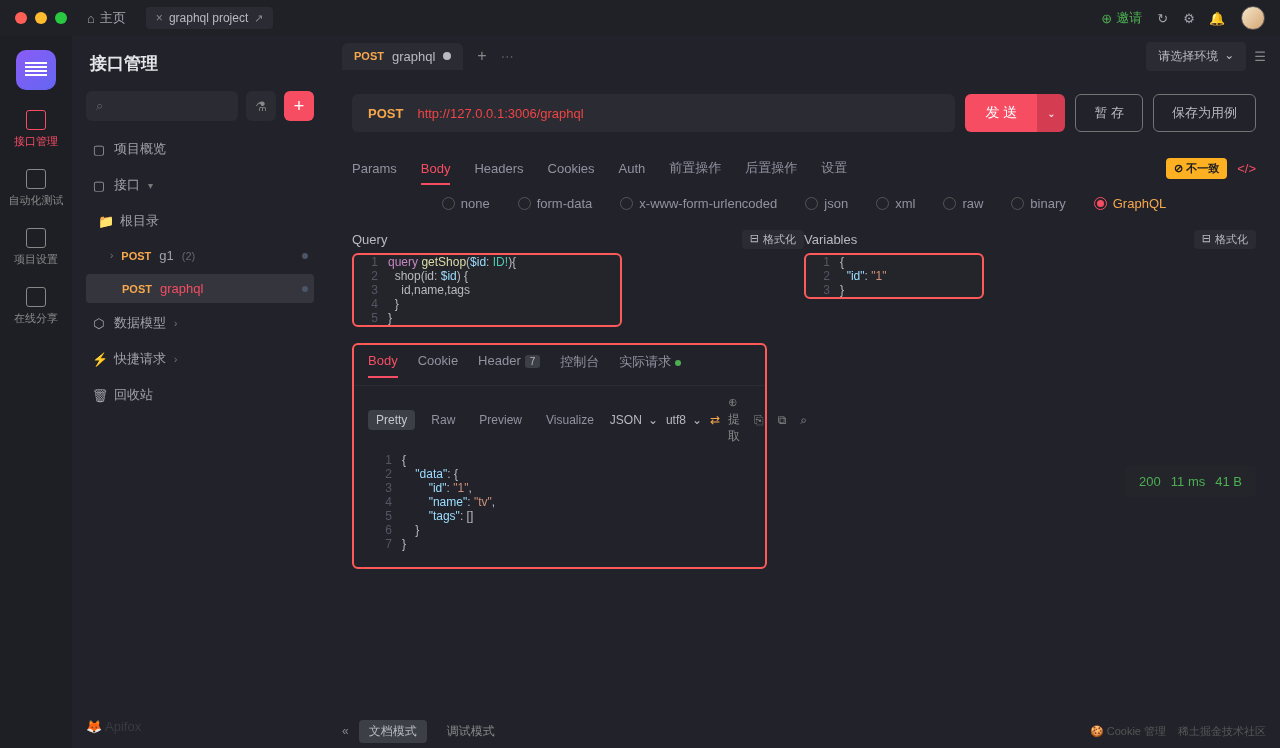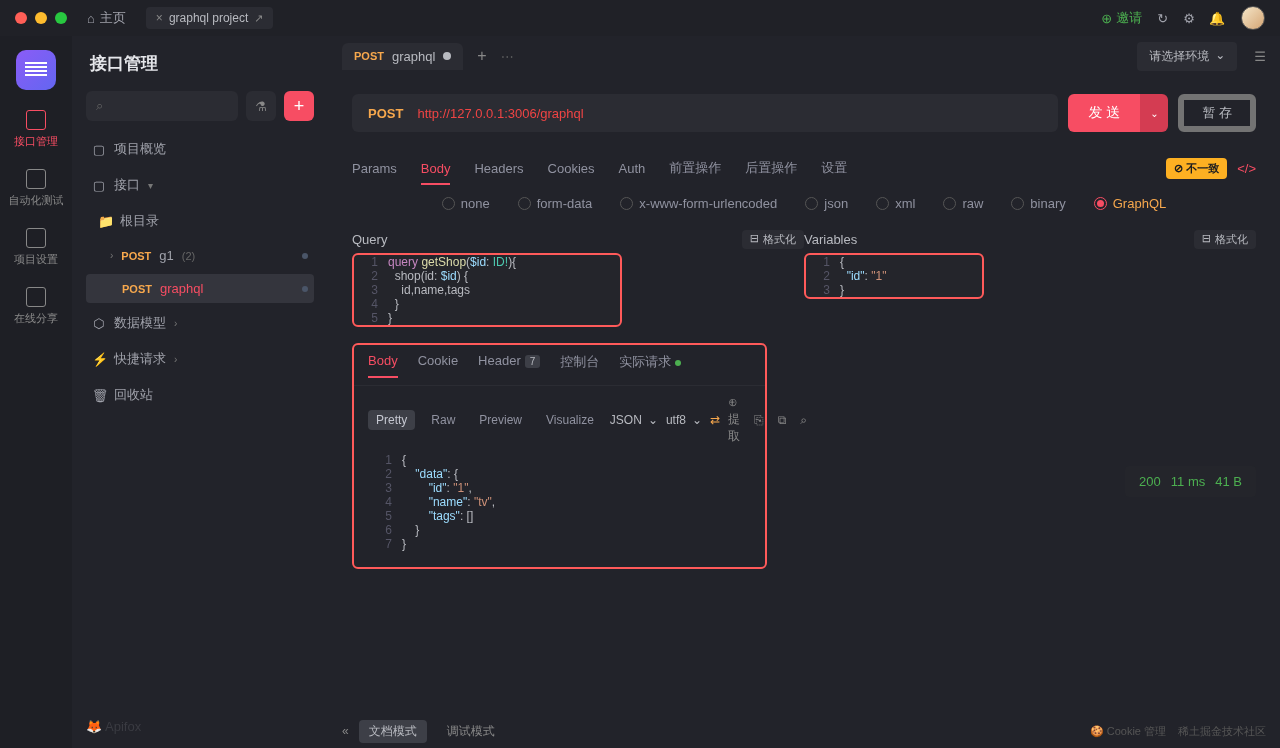--- a/index.html
+++ b/index.html
@@ -46,39 +46,39 @@
 .item-dot { margin-left: auto; width: 6px; height: 6px; border-radius: 50%; background: #4a5568; }
 .caret { color: #777; font-size: 10px; }
 .watermark { margin-top: auto; padding: 14px; color: #3a3b42; font-size: 13px; }
 
 .content { flex: 1; display: flex; flex-direction: column; background: #22232a; }
 .tabs-row { height: 40px; display: flex; align-items: center; padding: 0 14px; gap: 14px; }
 .req-tab { background: #2b2c33; padding: 6px 12px; border-radius: 6px 6px 0 0; display: flex; align-items: center; gap: 8px; }
 .tab-dot { width: 8px; height: 8px; border-radius: 50%; background: #b8bac0; }
 .plus-tab { color: #888; font-size: 16px; }
 .more-tab { color: #666; letter-spacing: 2px; }
-.tabs-right { margin-left: auto; display: flex; align-items: center; gap: 17px; }
+.tabs-right { margin-left: auto; display: flex; align-items: center; gap: 8px; }
 .env-select { background: #2b2c33; padding: 6px 12px; border-radius: 4px; font-size: 12px; display: flex; gap: 6px; }
 .burger { color: #888; }
 
 .nav-row { height: 46px; display: flex; align-items: center; gap: 28px; padding: 0 24px; border-bottom: 1px solid #2b2c33; }
 .nav-item { font-size: 14px; color: #9092a0; position: relative; padding-bottom: 2px; }
 .nav-item.active { color: #f74d63; }
 .nav-item.active::after { content: ''; position: absolute; bottom: -14px; left: 0; right: 0; height: 2px; background: #f74d63; }
 .nav-dot { color: #f7a84d; font-size: 10px; margin-left: 2px; }
 .nav-right { margin-left: auto; }
 .clock-icon { color: #888; }
 
 .url-row { display: flex; gap: 10px; padding: 18px 24px; align-items: center; }
 .url-box { flex: 1; background: #2b2c33; border-radius: 6px; height: 38px; display: flex; align-items: center; padding: 0 16px; gap: 14px; }
 .url-method { color: #f7a84d; font-weight: 600; }
 .url-text { color: #ef4444; }
 .send-btn { background: #f74d63; color: #fff; height: 38px; padding: 0 20px; border-radius: 6px 0 0 6px; font-size: 14px; display: flex; align-items: center; }
 .send-drop { background: #d43c52; color: #fff; height: 38px; width: 28px; border-radius: 0 6px 6px 0; display: flex; align-items: center; justify-content: center; font-size: 10px; margin-left: -10px; }
-.sec-btn { border: 6px solid #737373; color: #b8bac0; height: 38px; padding: 0 18px; border-radius: 6px; display: flex; align-items: center; }
+.sec-btn { border: 1px solid #737373; color: #b8bac0; height: 38px; padding: 0 18px; border-radius: 6px; display: flex; align-items: center; }
 
 .req-tabs { display: flex; gap: 24px; padding: 0 24px; height: 36px; align-items: center; font-size: 13px; }
 .req-tab-item { color: #9092a0; position: relative; }
 .req-tab-item.active { color: #f74d63; }
 .req-tab-item.active::after { content: ''; position: absolute; bottom: -9px; left: 0; right: 0; height: 2px; background: #f74d63; }
 .req-right { margin-left: auto; display: flex; gap: 10px; align-items: center; padding-left: 28px; }
 .warn-badge { background: #fdb022; color: #1a1b1f; padding: 3px 8px; border-radius: 4px; font-size: 11px; font-weight: 600; }
 .code-icon { color: #f74d63; }
 
 .body-types { display: flex; gap: 28px; padding: 10px 24px 14px; font-size: 13px; justify-content: center; }
@@ -251,20 +251,21 @@
 
 
     <div class="url-row">
       <div class="url-box">
         <span class="url-method">POST</span>
         <span class="url-text">http://127.0.0.1:3006/graphql</span>
       </div>
       <div class="send-btn">发 送</div>
       <div class="send-drop">⌄</div>
       <div class="sec-btn">暂 存</div>
+      <div class="sec-btn">保存为用例</div>
     </div>
 
     <div class="req-tabs">
       <span class="req-tab-item">Params</span>
       <span class="req-tab-item active">Body</span>
       <span class="req-tab-item">Headers</span>
       <span class="req-tab-item">Cookies</span>
       <span class="req-tab-item">Auth</span>
       <span class="req-tab-item">前置操作</span>
       <span class="req-tab-item">后置操作</span>

